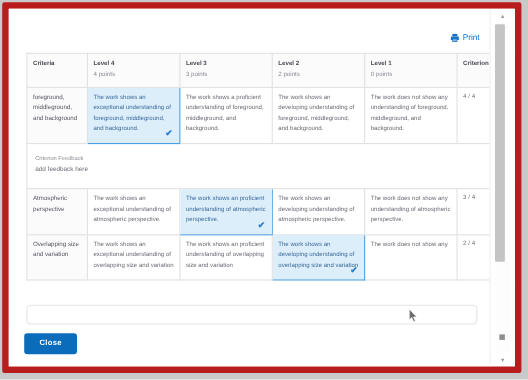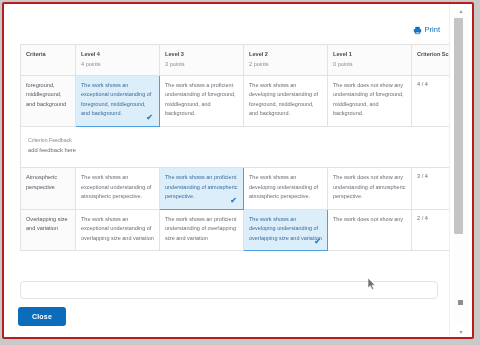--- a/index.html
+++ b/index.html
@@ -5,21 +5,21 @@
   html,body{margin:0;padding:0;}
   body{
     width:480px;height:345px;overflow:hidden;
     background:#c9c9c9;
     font-family:"Liberation Sans", sans-serif;
     -webkit-font-smoothing:antialiased;
   }
   
   .window-frame{
     position:absolute;left:2px;top:2px;width:472px;height:337px;
-    border:2px solid #b91c1c;
+    border:6px solid #b91c1c;
     background:#ffffff;
     box-sizing:border-box;
     border-radius:2px;
     padding-left:16px;
   }
   .window-inner{
     position:absolute;inset:0;background:#ffffff;overflow:hidden;
   }
   
   .modal-scrollarea{

